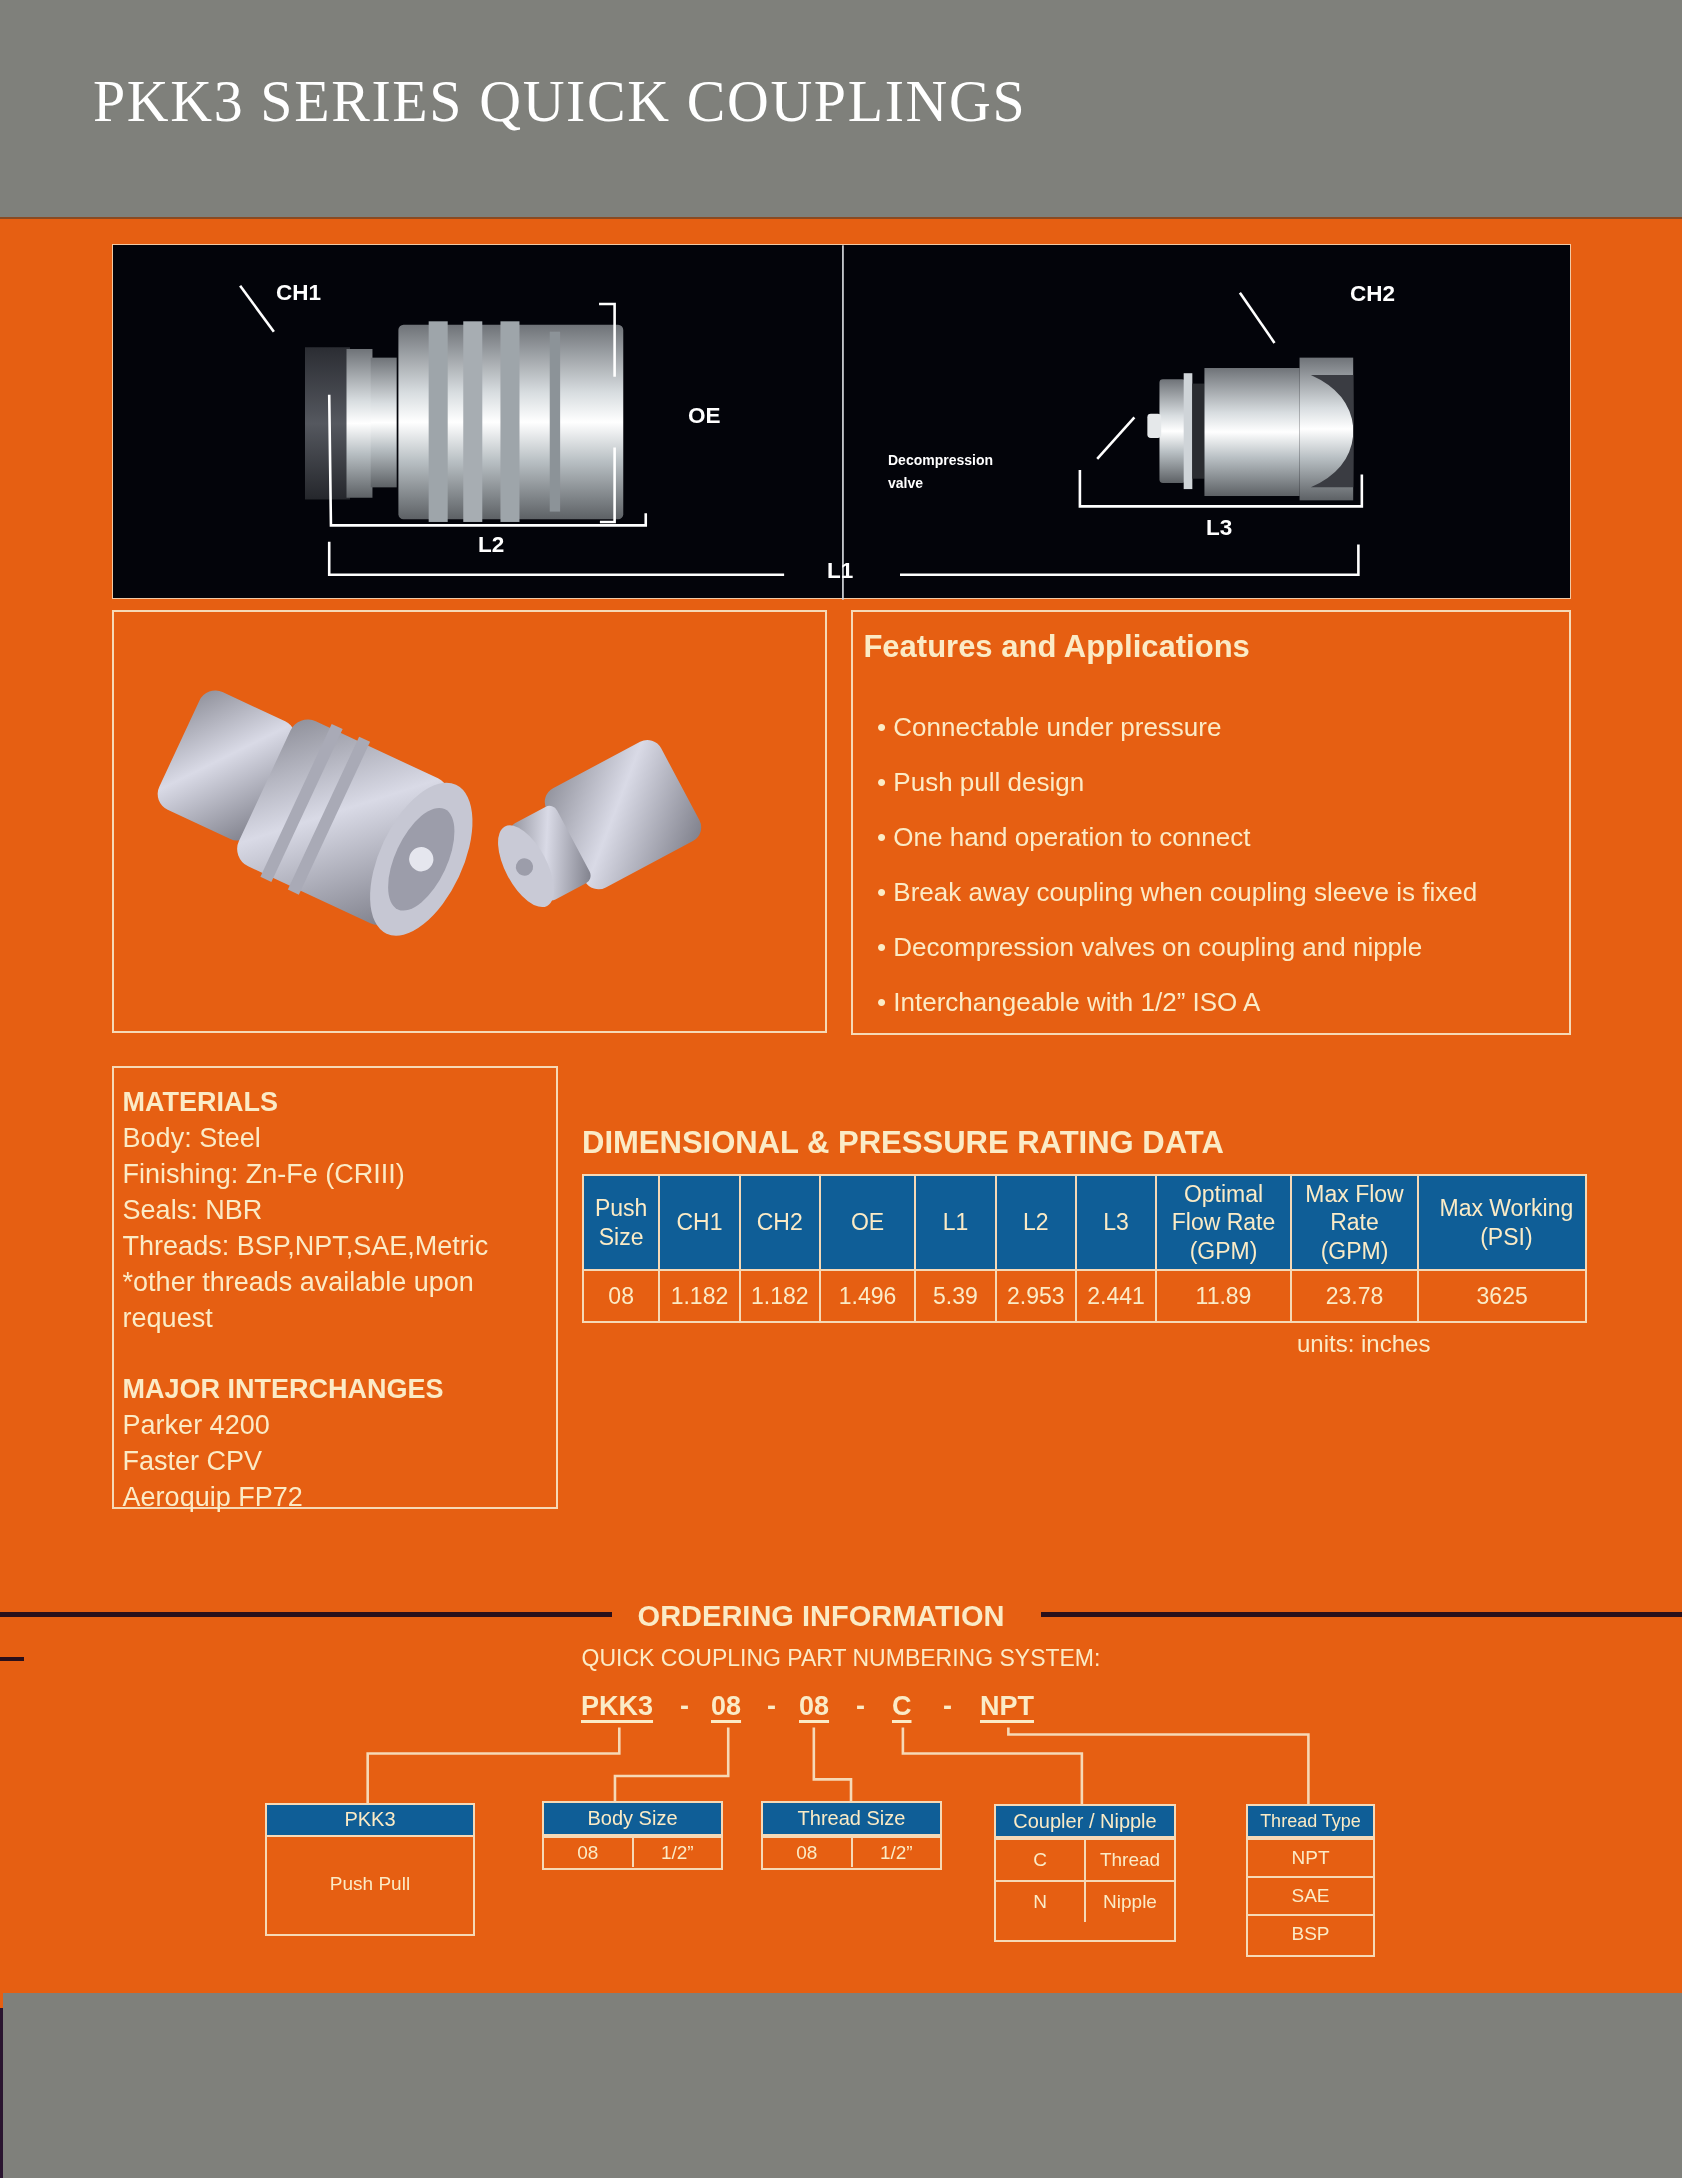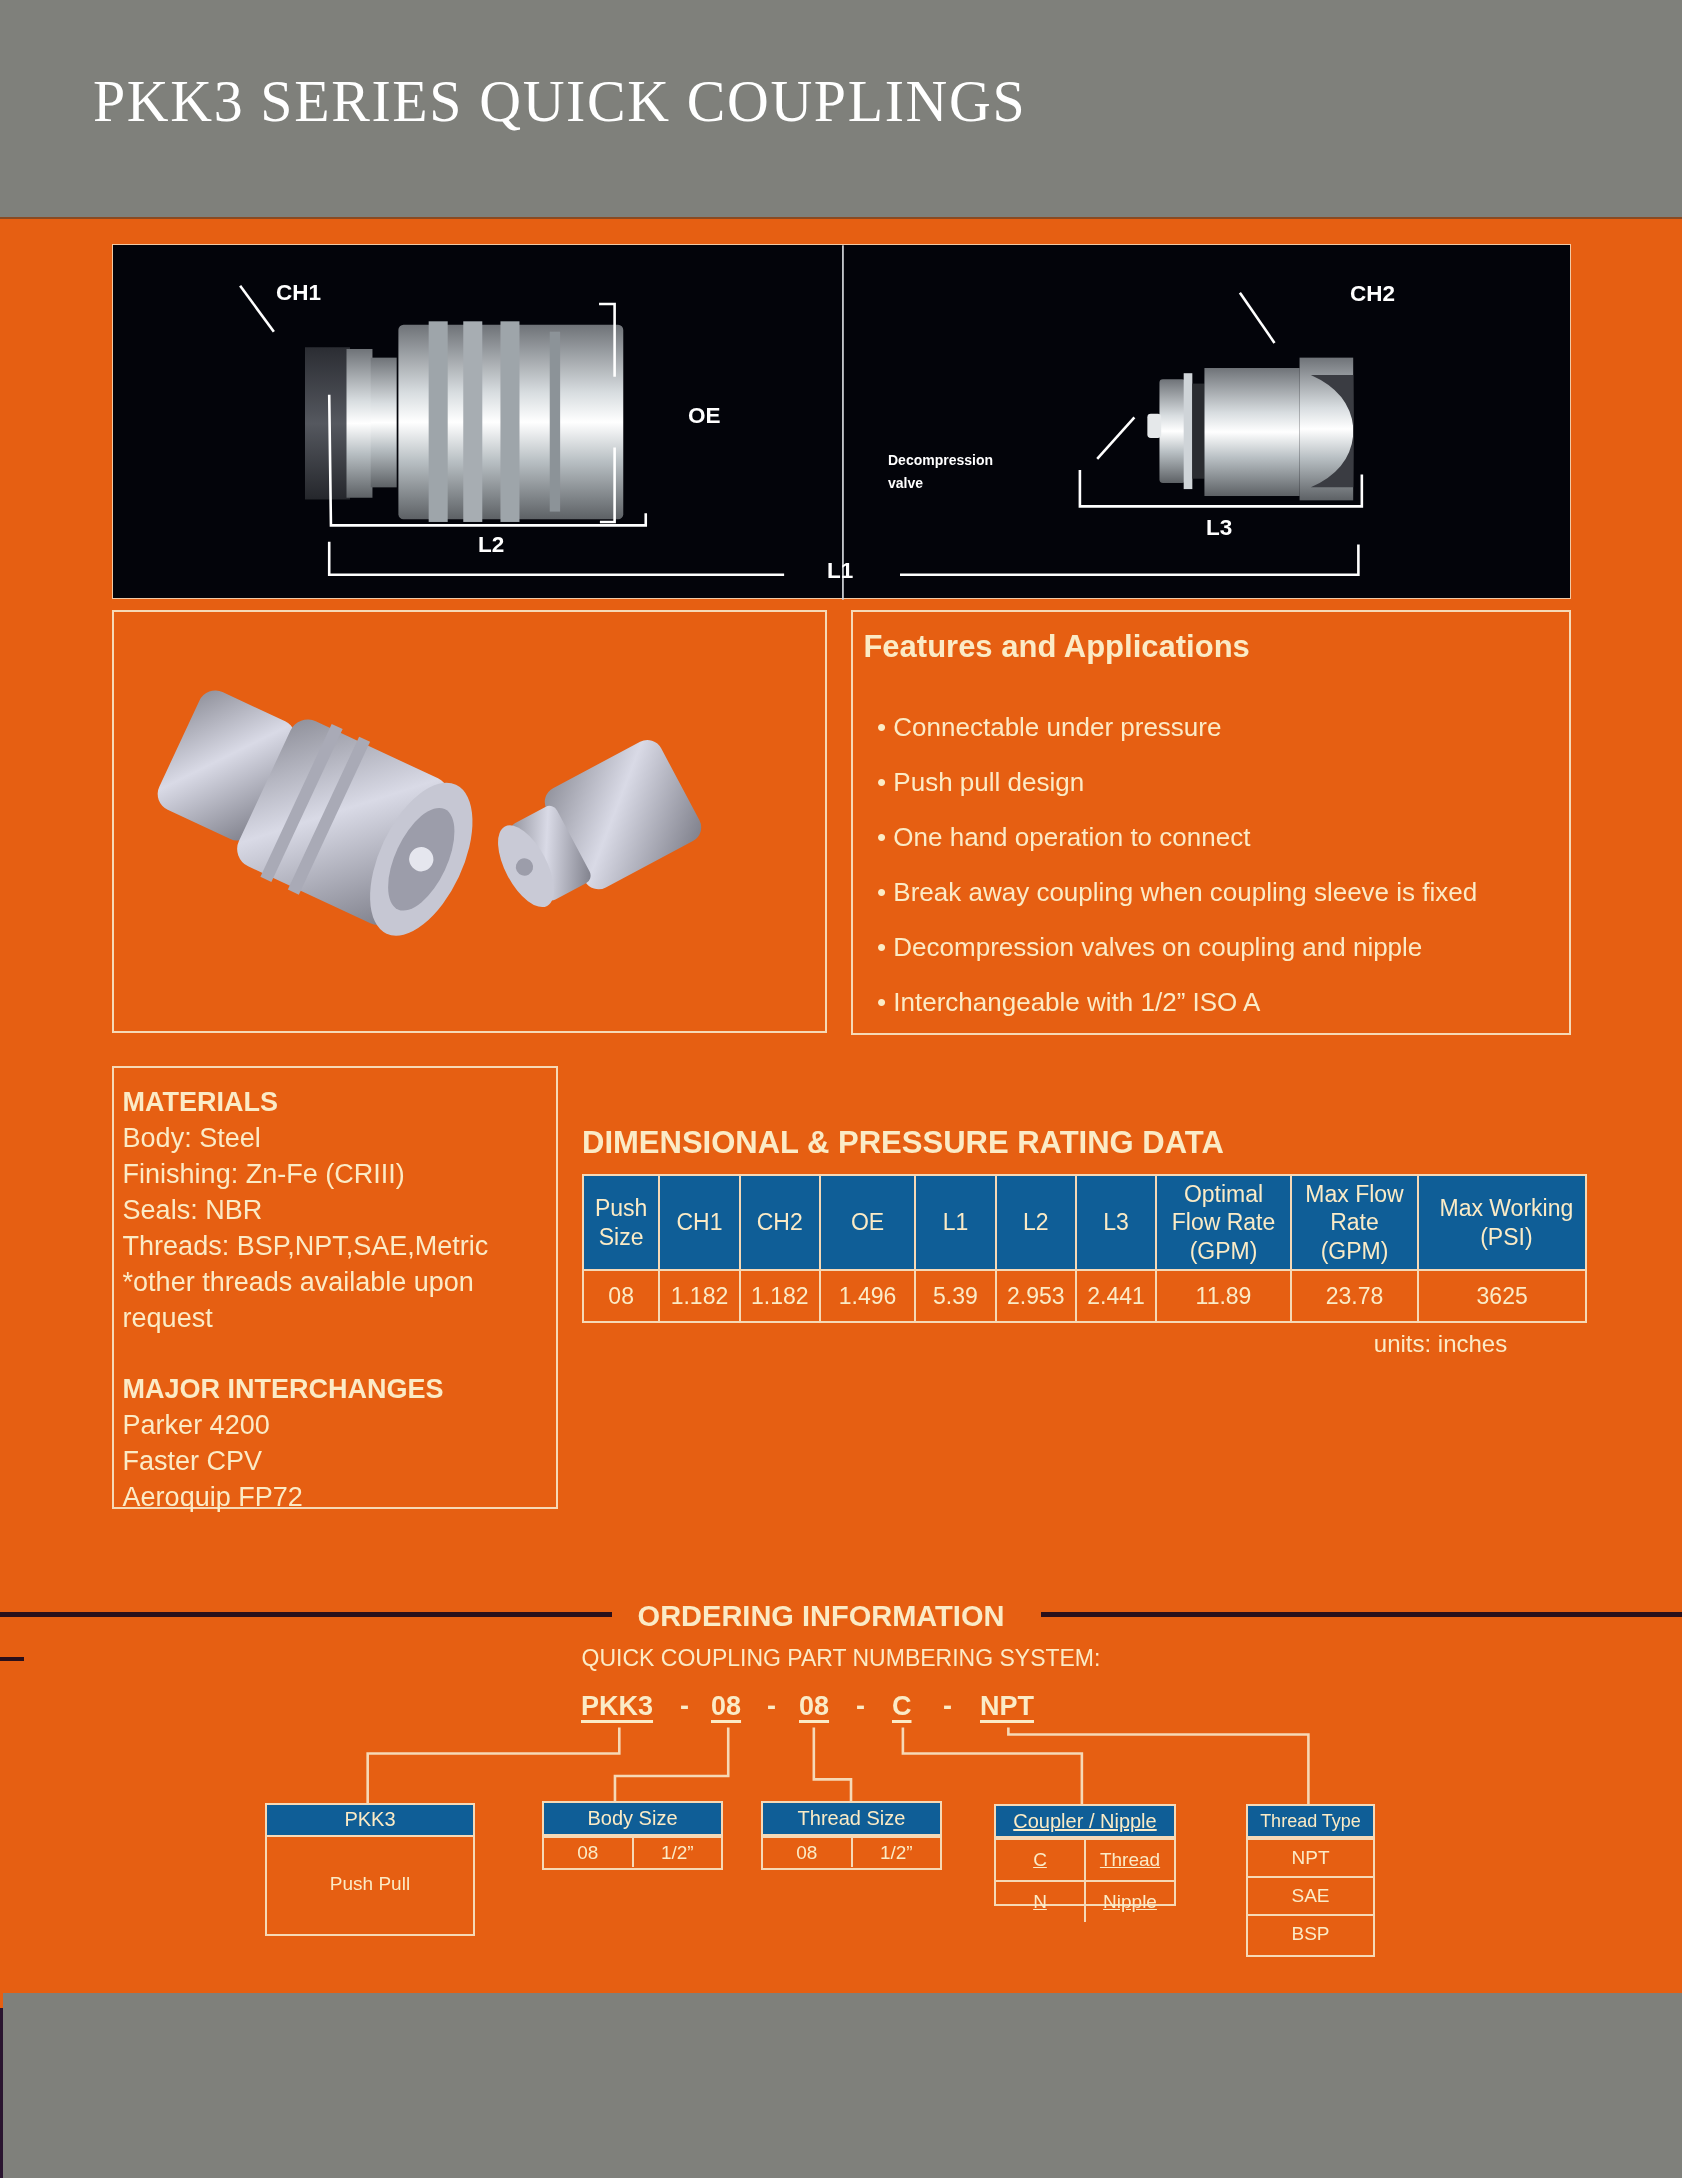--- a/index.html
+++ b/index.html
@@ -35,21 +35,21 @@
   #materials .line { font-size: 27px; line-height: 36px; white-space: nowrap; color: #FBEBC6; }
   #materials .hd { font-weight: bold; }
   #materials .gap { height: 35px; }
 
   
   #dim-title { left: 582px; top: 1125px; font-size: 31px; font-weight: bold; color: #FBEBC6; white-space: nowrap; }
   #dim-table { left: 582px; top: 1174px; width: 1005px; border-collapse: collapse; }
   #dim-table th, #dim-table td { border: 2.6px solid #F6D9B6; text-align: center; font-weight: normal; color: #FBEBC6; font-size: 23px; }
   #dim-table th { background: #0F5E97; height: 95px; line-height: 28.5px; padding: 0 3.5px; }
   #dim-table td { height: 52px; }
-  #units { left: 1297px; top: 1330px; width: 287px; text-align: center; font-size: 24px; color: #FBEBC6; }
+  #units { left: 1297px; top: 1330px; width: 287px; text-align: left; font-size: 24px; color: #FBEBC6; }
 
   
   .oline { background: #2A0F1A; height: 5.2px; }
   #ord-title { left: 605px; top: 1600px; width: 432px; text-align: center; font-size: 29px; font-weight: bold; color: #FBEBC6; }
   #ord-sub { left: 432px; top: 1645px; width: 818px; text-align: center; font-size: 23px; color: #FBEBC6; }
   .pn { position: absolute; top: 1691px; font-size: 27px; font-weight: bold; color: #FBEBC6; white-space: nowrap; }
   .pn.u { text-decoration: underline; text-underline-offset: 5.2px; text-decoration-thickness: 2.6px; }
 
   .obox { position: absolute; border: 2.6px solid #F6D9B6; }
   .obox .ohd { background: #0F5E97; color: #FBEBC6; text-align: center; font-size: 20px; border-bottom: 2.6px solid #F6D9B6; }
@@ -283,21 +283,21 @@
 </div>
 
 <div class="obox" style="left:761px;top:1801px;width:181px;height:69px;">
   <div class="ohd" style="height:33px;line-height:30px;">Thread Size</div>
   <div class="orow" style="height:31px;line-height:29px;">
     <div class="ocell">08</div>
     <div class="ocell">1/2”</div>
   </div>
 </div>
 
-<div class="obox" style="left:994px;top:1804px;width:182px;height:102px;text-decoration:underline;">
+<div class="obox" style="left:994px;top:1804px;width:182px;height:138px;">
   <div class="ohd" style="height:32px;line-height:30px;">Coupler / Nipple</div>
   <div class="orow" style="height:42px;line-height:40px;">
     <div class="ocell">C</div>
     <div class="ocell">Thread</div>
   </div>
   <div class="orow" style="height:42px;line-height:40px;">
     <div class="ocell">N</div>
     <div class="ocell">Nipple</div>
   </div>
 </div>

